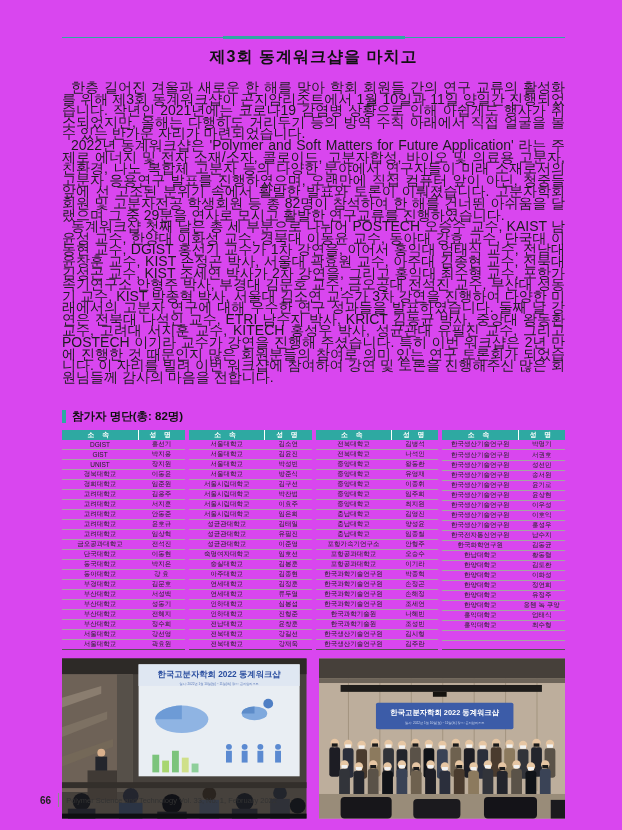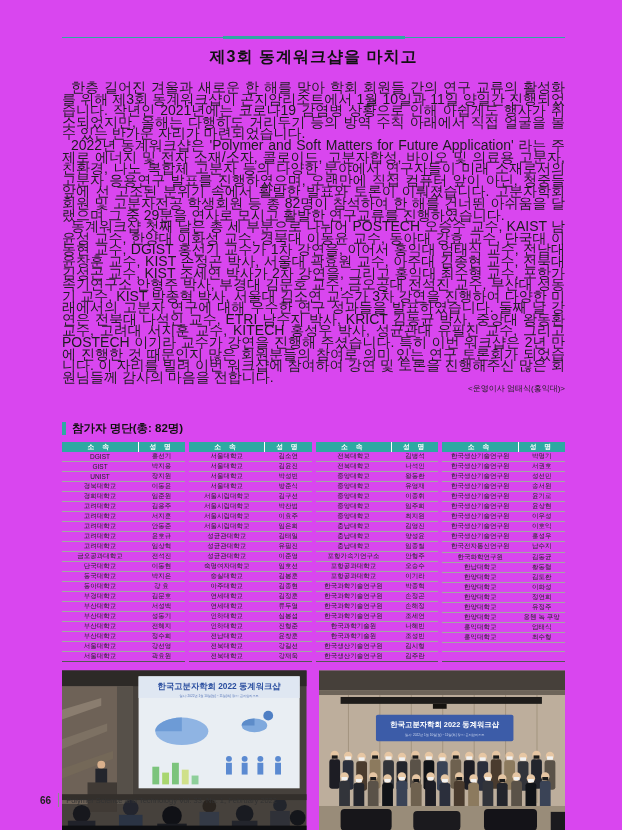--- a/index.html
+++ b/index.html
@@ -65,21 +65,20 @@
     <h1 class="title">제3회 동계워크샵을 마치고</h1>
 
     <div class="meta">
     </div>
 
     <div class="body-text">
       <p>한층 길어진 겨울과 새로운 한 해를 맞아 학회 회원들 간의 연구 교류의 활성화를 위해 제3회 동계워크샵이 곤지암리조트에서 1월 10일과 11일 양일간 진행되었습니다. 작년인 2021년에는 코로나19 감염병 상황으로 인해 아쉽게도 행사가 취소되었지만, 올해는 다행히도 거리두기 등의 방역 수칙 아래에서 직접 얼굴을 볼 수 있는 반가운 자리가 마련되었습니다.</p>
       <p>2022년 동계워크샵은 'Polymer and Soft Matters for Future Application' 라는 주제로 에너지 및 전자 소재/소자, 콜로이드, 고분자합성, 바이오 및 의료용 고분자, 친환경, 나노 복합체 고분자 등의 다양한 분야에서 연구자들이 미래 소재로서의 고분자 응용연구 발표를 진행하였으며, 오랜만에 직접 컴퓨터 앞이 아닌, 청중들 앞에 선 고조된 분위기 속에서 활발한 발표와 토론이 이뤄졌습니다. 고분자학회 회원 및 고분자전공 학생회원 등 총 82명이 참석하여 한 해를 건너뛴 아쉬움을 달랬으며 그 중 29분을 연사로 모시고 활발한 연구교류를 진행하였습니다.</p>
       <p>동계워크샵 첫째 날은 총 세 부분으로 나뉘어 POSTECH 오승수 교수, KAIST 남윤성 교수, 한양대 이화성 교수, 경북대 이동윤 교수, 동아대 강효 교수, 단국대 이동현 교수, DGIST 홍선기 교수가 1차 강연을, 이어서 홍익대 엄태식 교수, 전남대 윤창훈 교수, KIST 손정곤 박사, 서울대 곽효원 교수, 아주대 김종현 교수, 전북대 김성곤 교수, KIST 조세연 박사가 2차 강연을, 그리고 홍익대 최수형 교수, 포항가속기연구소 안형주 박사, 부경대 김문호 교수, 금오공대 전석진 교수, 부산대 성동기 교수, KIST 박종혁 박사, 서울대 김소연 교수가 3차 강연을 진행하여 다양한 미래에서의 고분자 연구에 대해 우수한 연구 성과들을 발표하였습니다. 둘째 날 강연은 전북대 나석인 교수, ETRI 남수지 박사, KRICT 김동균 박사, 중앙대 왕동환 교수, 고려대 서지훈 교수, KITECH 홍성우 박사, 성균관대 유필진 교수, 그리고 POSTECH 이기라 교수가 강연을 진행해 주셨습니다. 특히 이번 워크샵은 2년 만에 진행한 것 때문인지 많은 회원분들의 참여로 의미 있는 연구 토론회가 되었습니다. 이 자리를 빌려 이번 워크샵에 참여하여 강연 및 토론을 진행해주신 많은 회원님들께 감사의 마음을 전합니다.</p>
     </div>
-    <div class="signoff">&lt;운영이사 엄태식(홍익대)&gt;</div>
 
     <div class="section-header">
       <span class="section-bar"></span>
       <span class="section-title">참가자 명단(총: 82명)</span>
     </div>
 
     <div class="tables">
         <table class="ptable">
           <colgroup>
             <col class="c-org">

